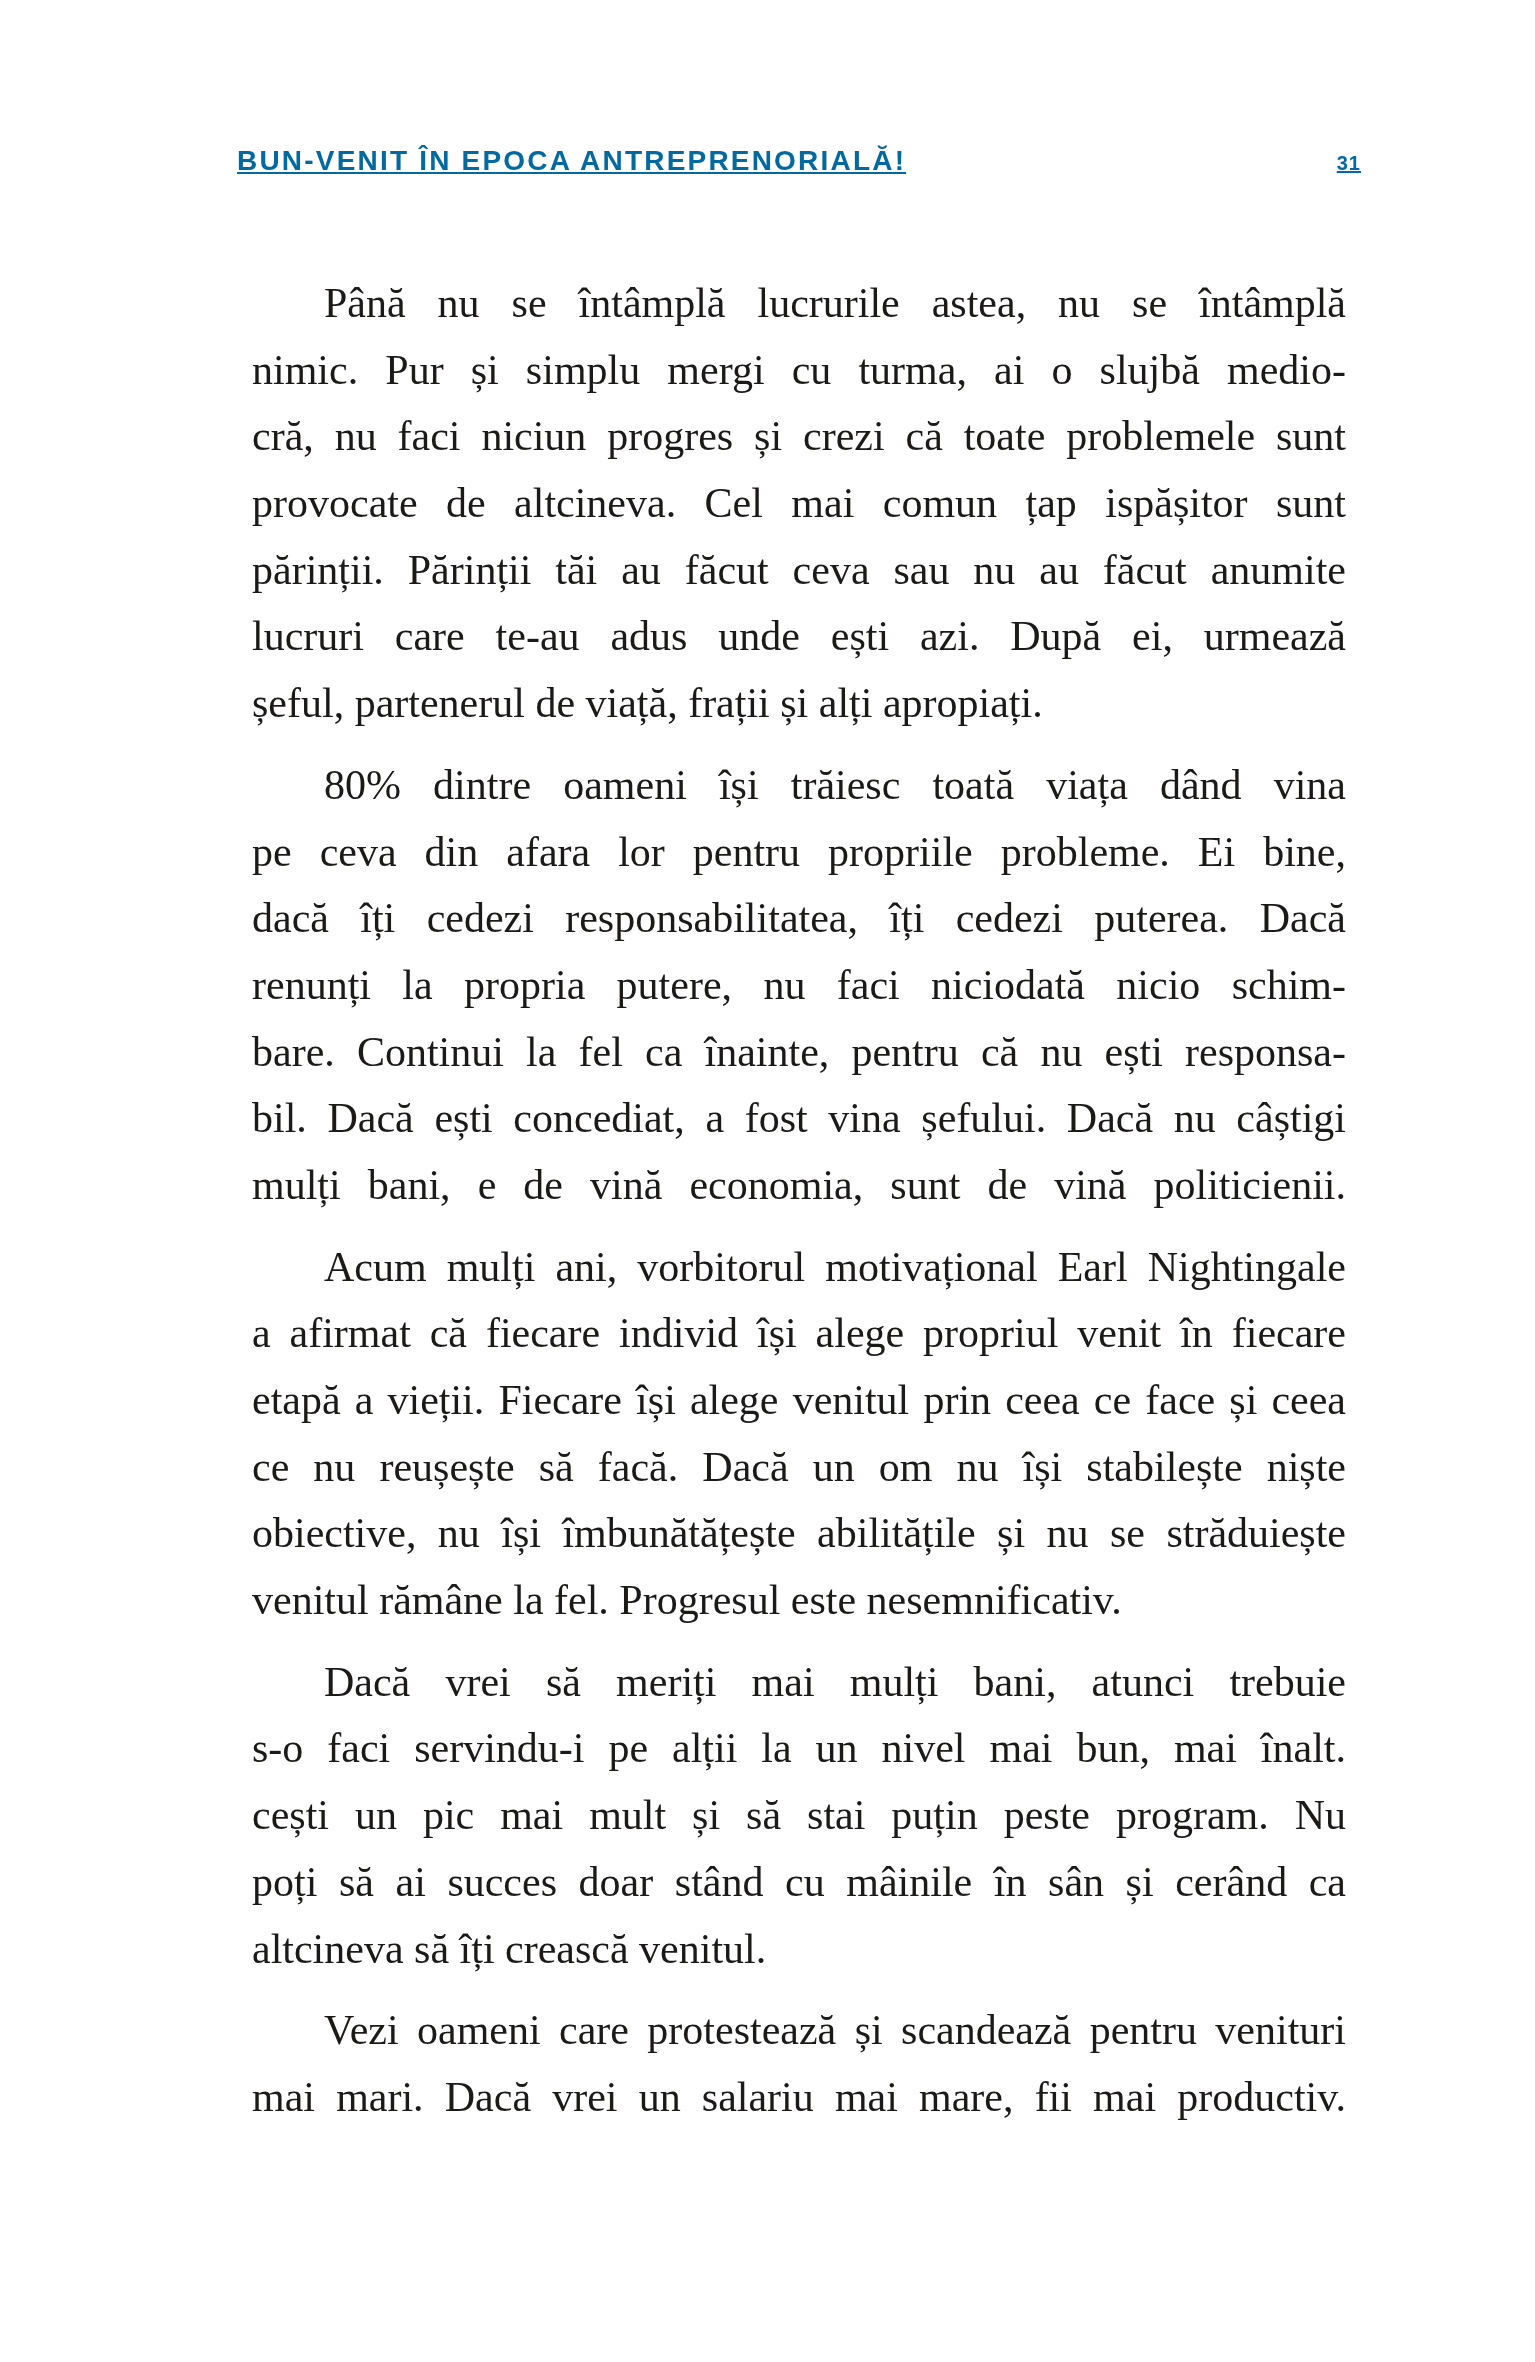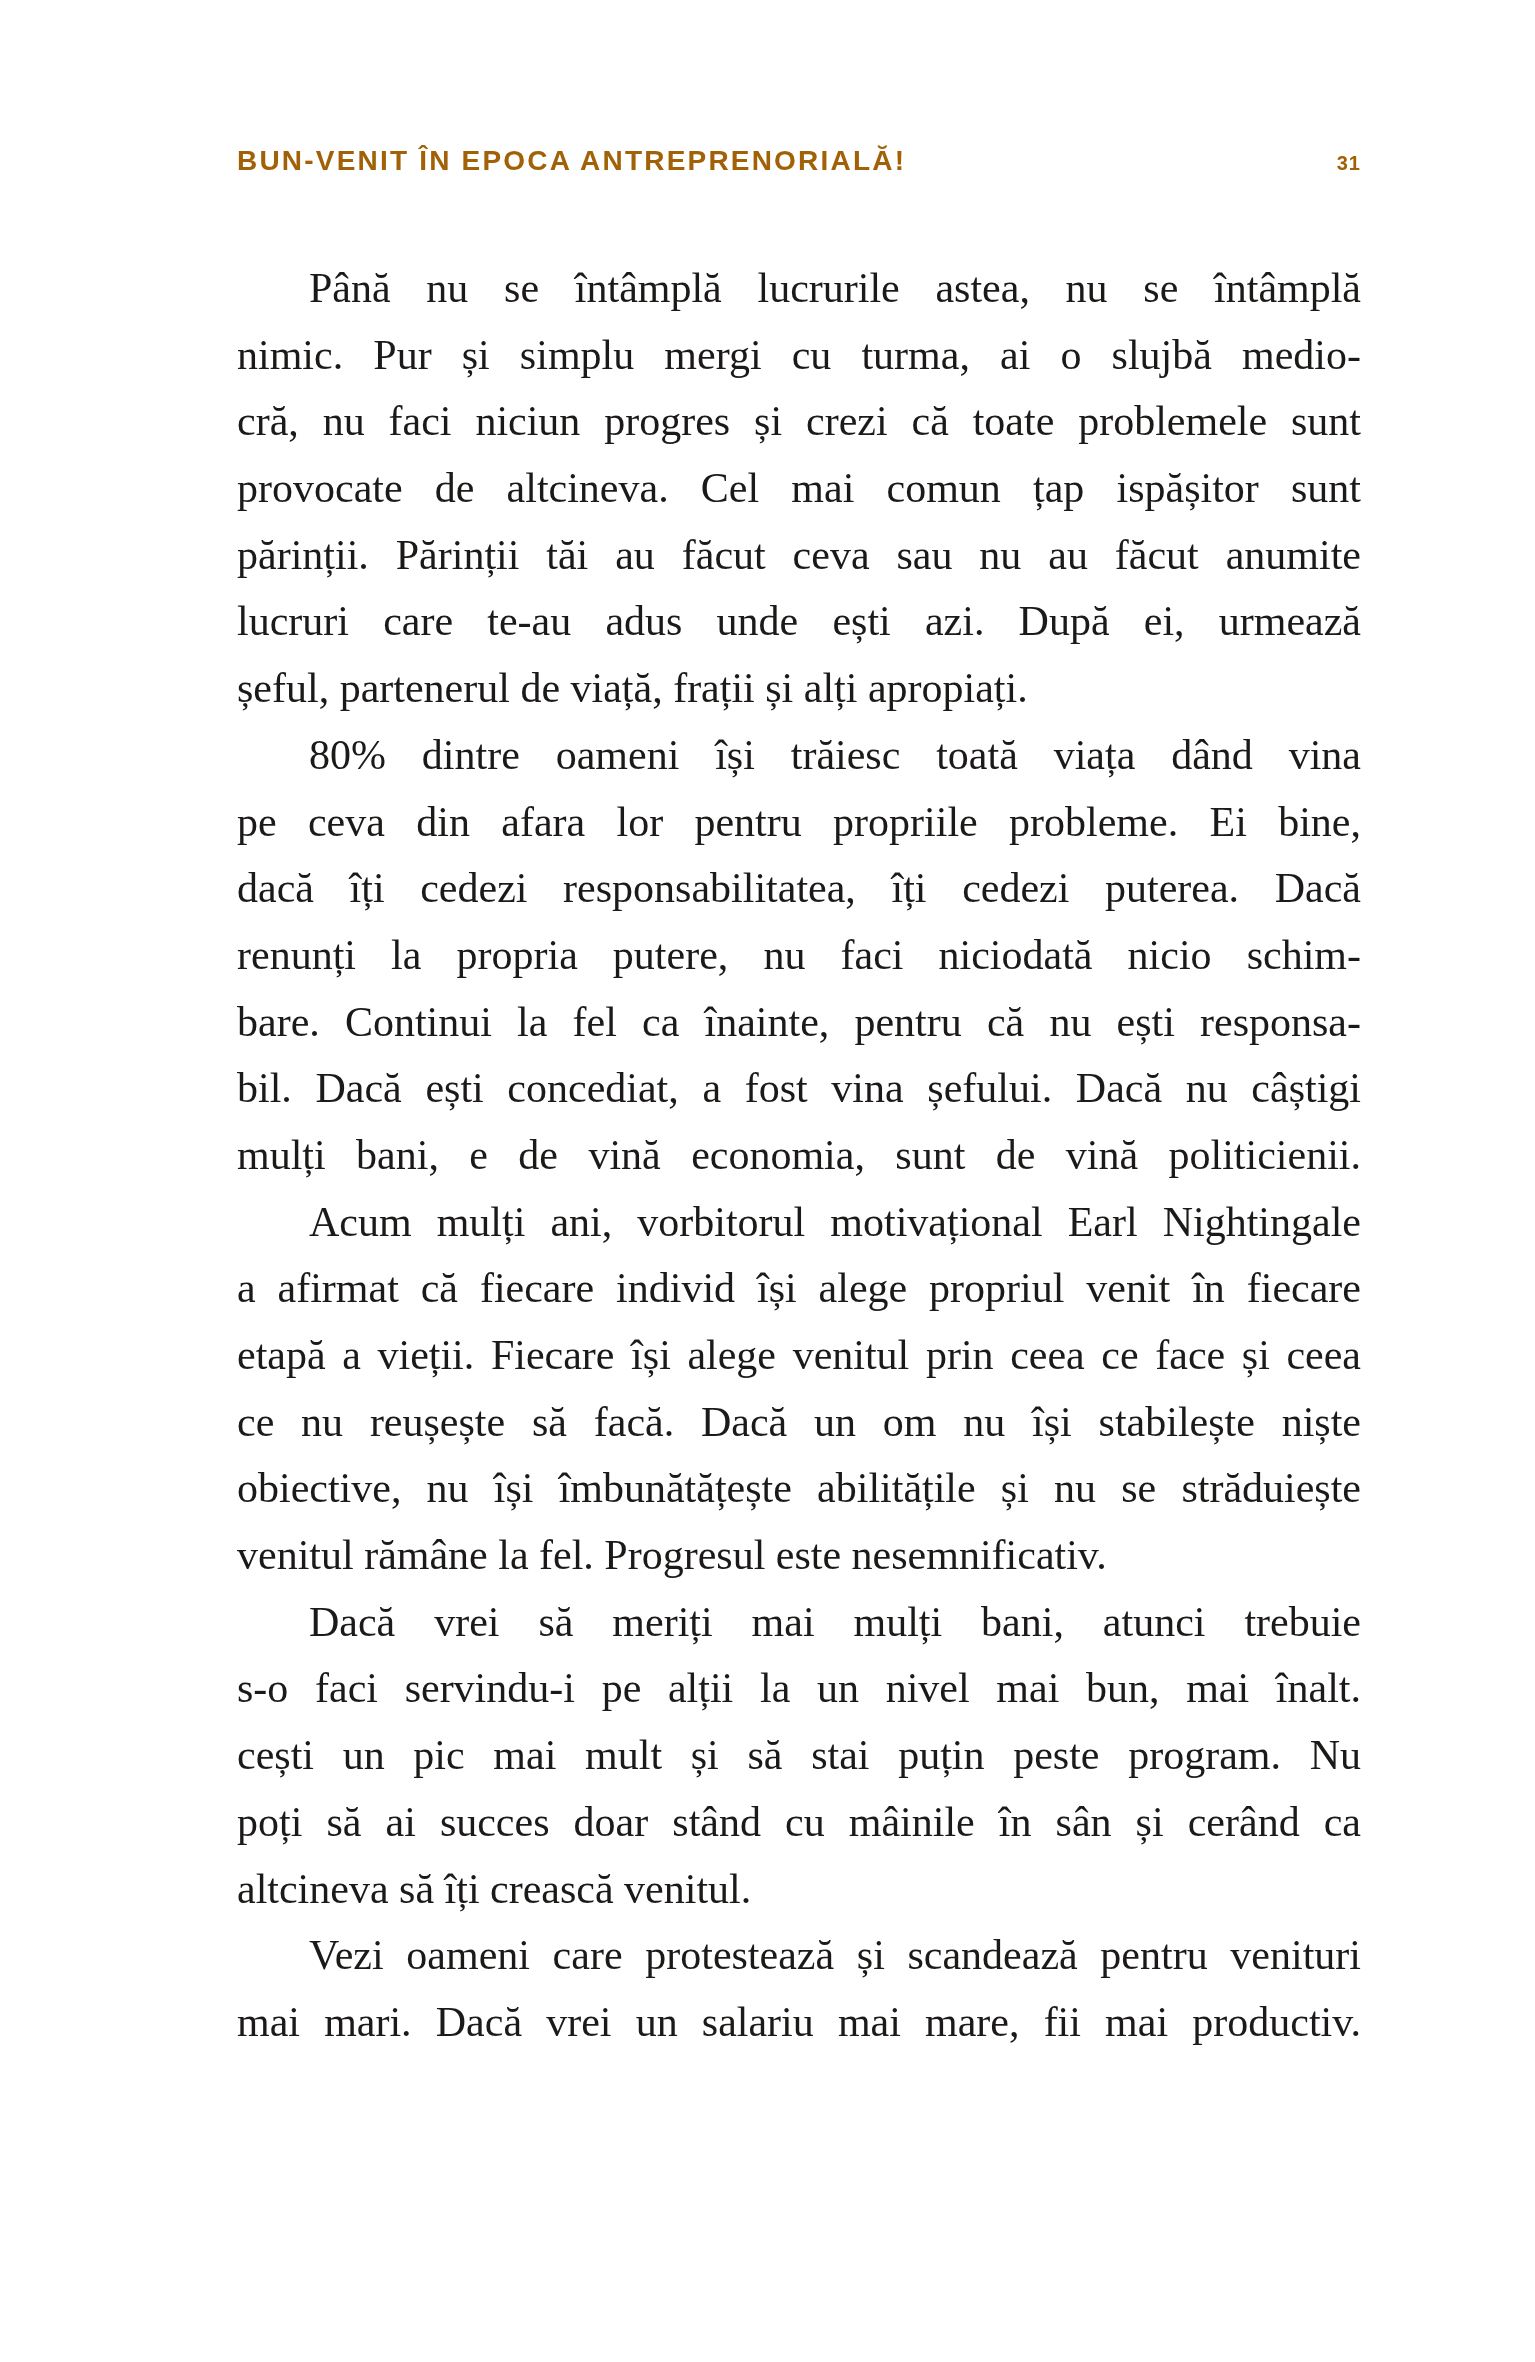--- a/index.html
+++ b/index.html
@@ -20,21 +20,22 @@
   .running-head {
     position: absolute;
     top: 144px;
     left: 237px;
     width: 1124px;
     display: flex;
     justify-content: space-between;
     align-items: baseline;
     font-family: "Liberation Sans", "DejaVu Sans", sans-serif;
     font-weight: 600;
-    color: #a16207;
+    color: #0369a1;
+    text-decoration: underline;
   }
   .rh-title {
     font-size: 28px;
     letter-spacing: 2.2px;
     line-height: 34px;
     white-space: nowrap;
   }
   .rh-page {
     font-size: 20px;
     letter-spacing: 1px;
@@ -43,21 +44,21 @@
   .body-text {
     position: absolute;
     top: 255px;
     left: 237px;
     width: 1124px;
     font-family: "Liberation Serif", "DejaVu Serif", serif;
     font-size: 42px;
     color: #1c1a19;
   }
   .paragraph {
-    margin: 0;
+    margin: 15px;
     padding: 0;
   }
   .line {
     height: 66.7px;
     line-height: 66.7px;
     text-align: justify;
     text-align-last: left;
     overflow: hidden;
     white-space: normal;
   }

